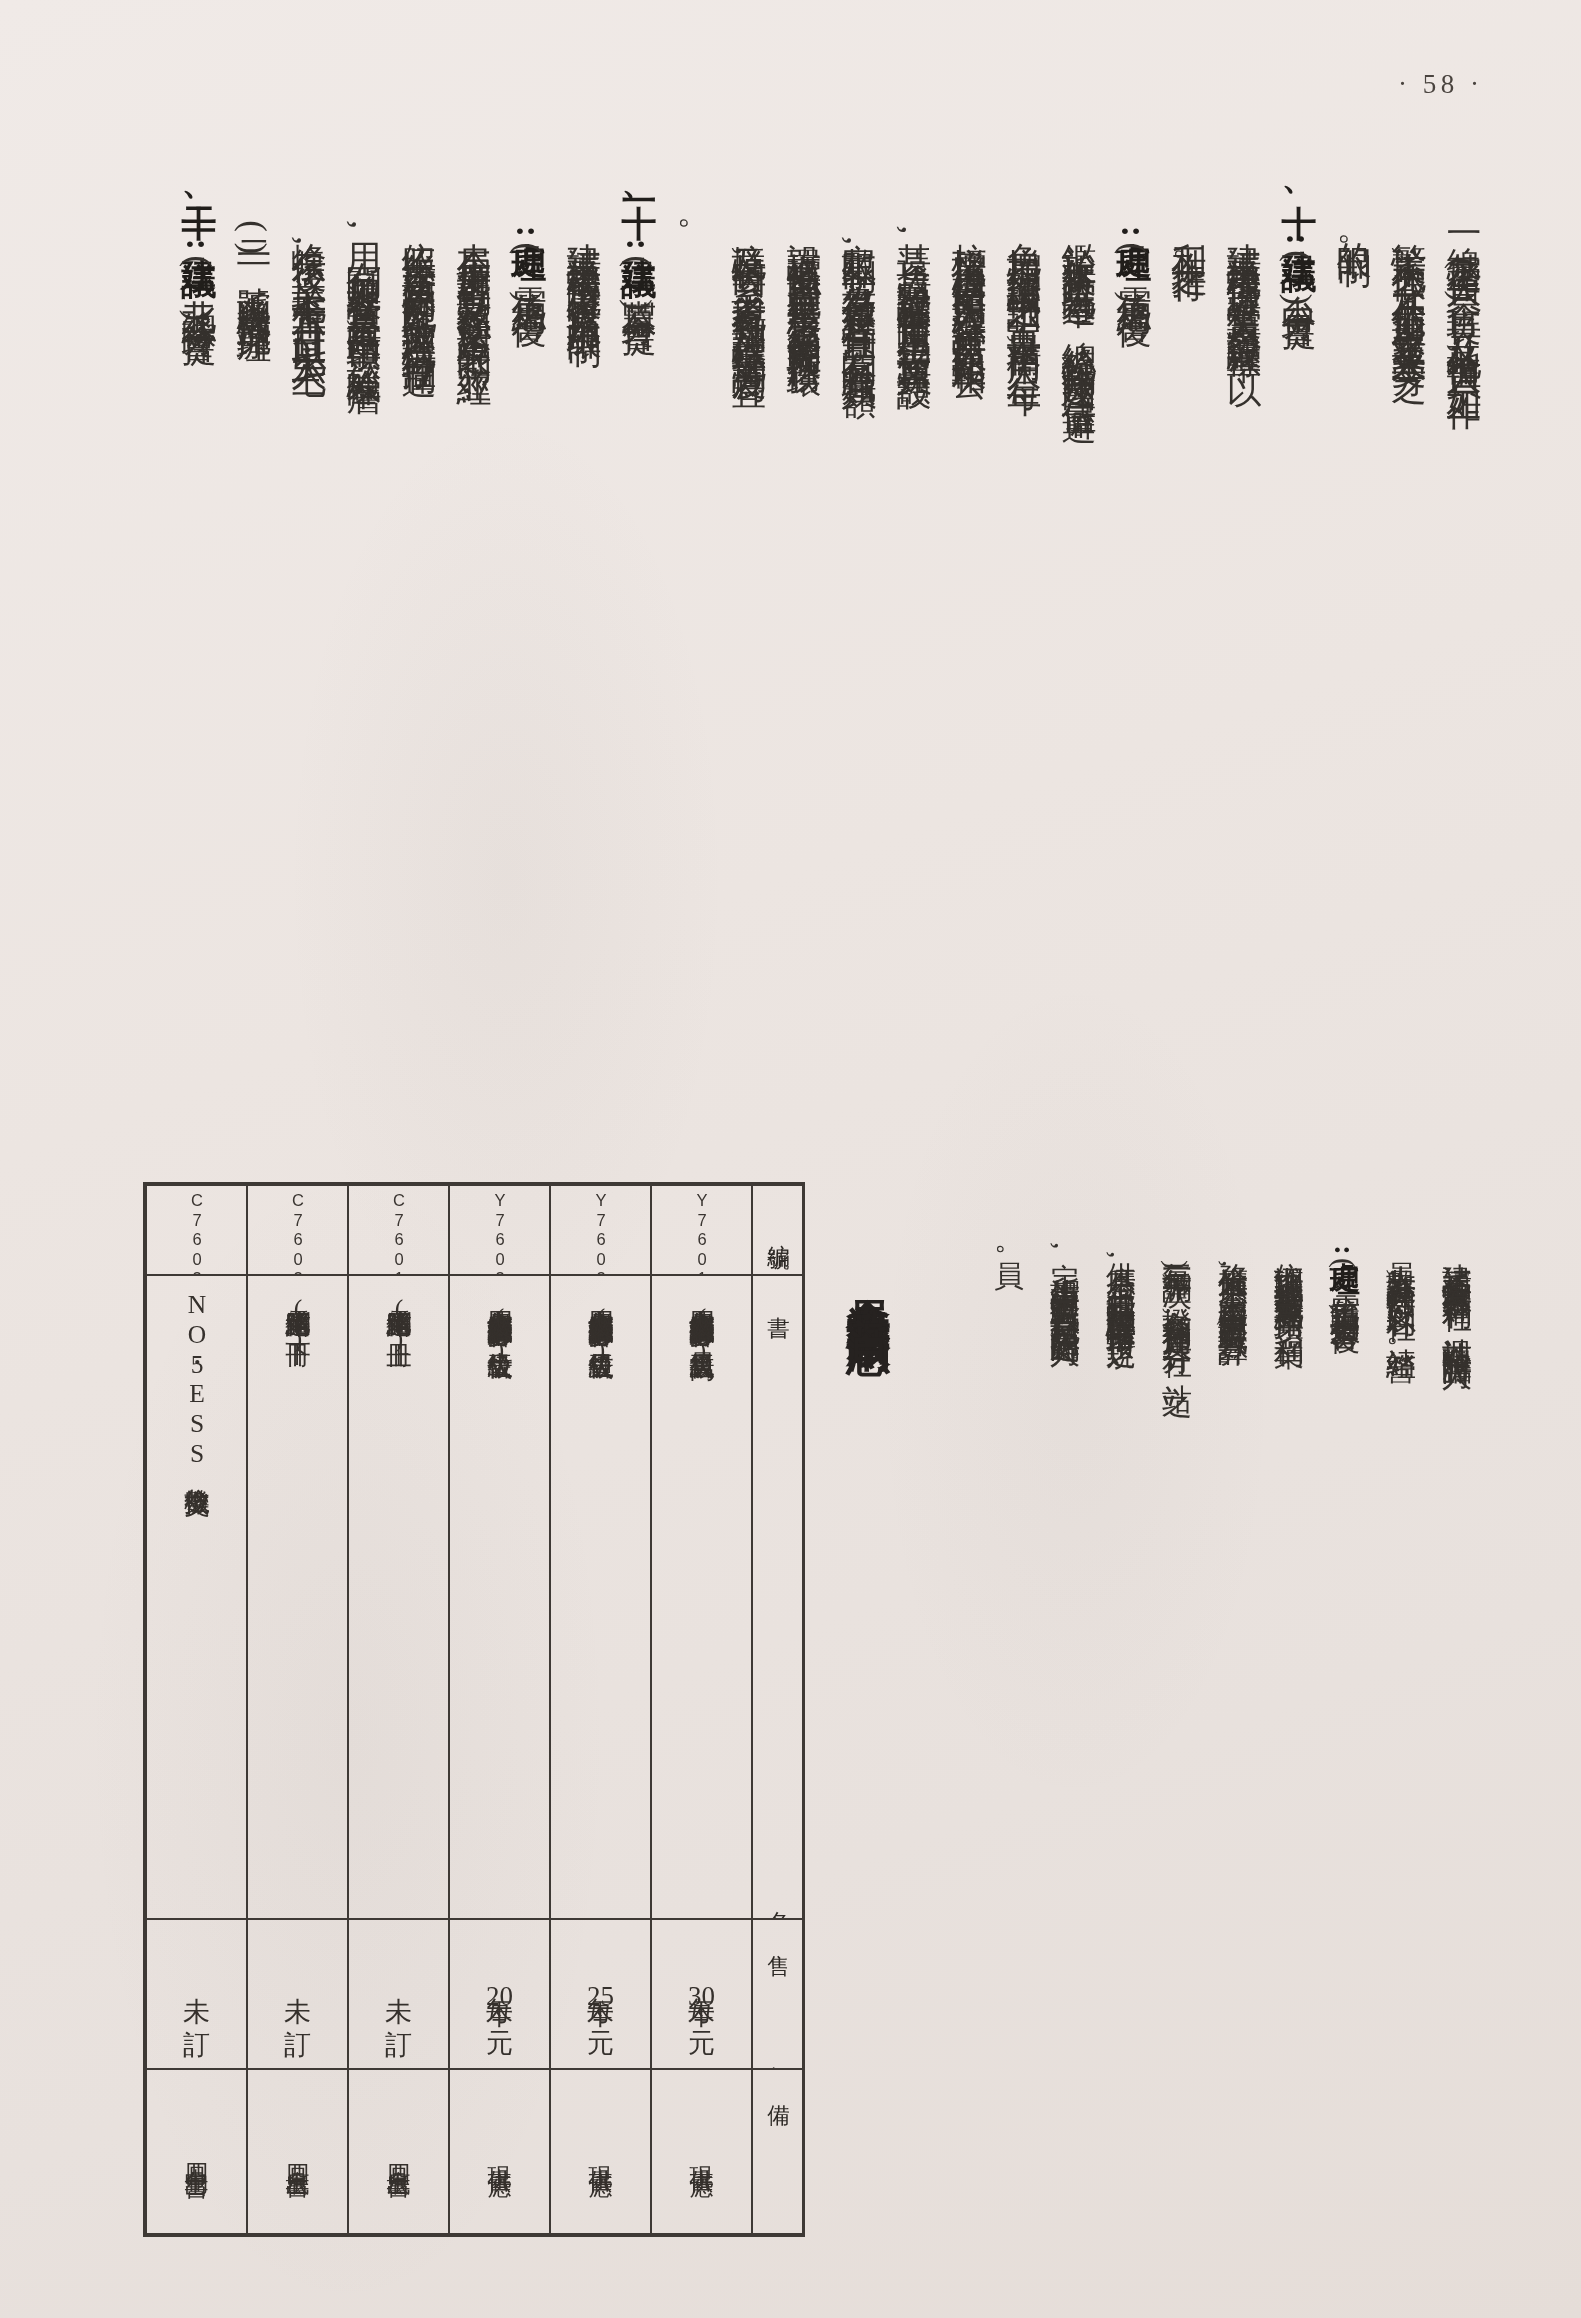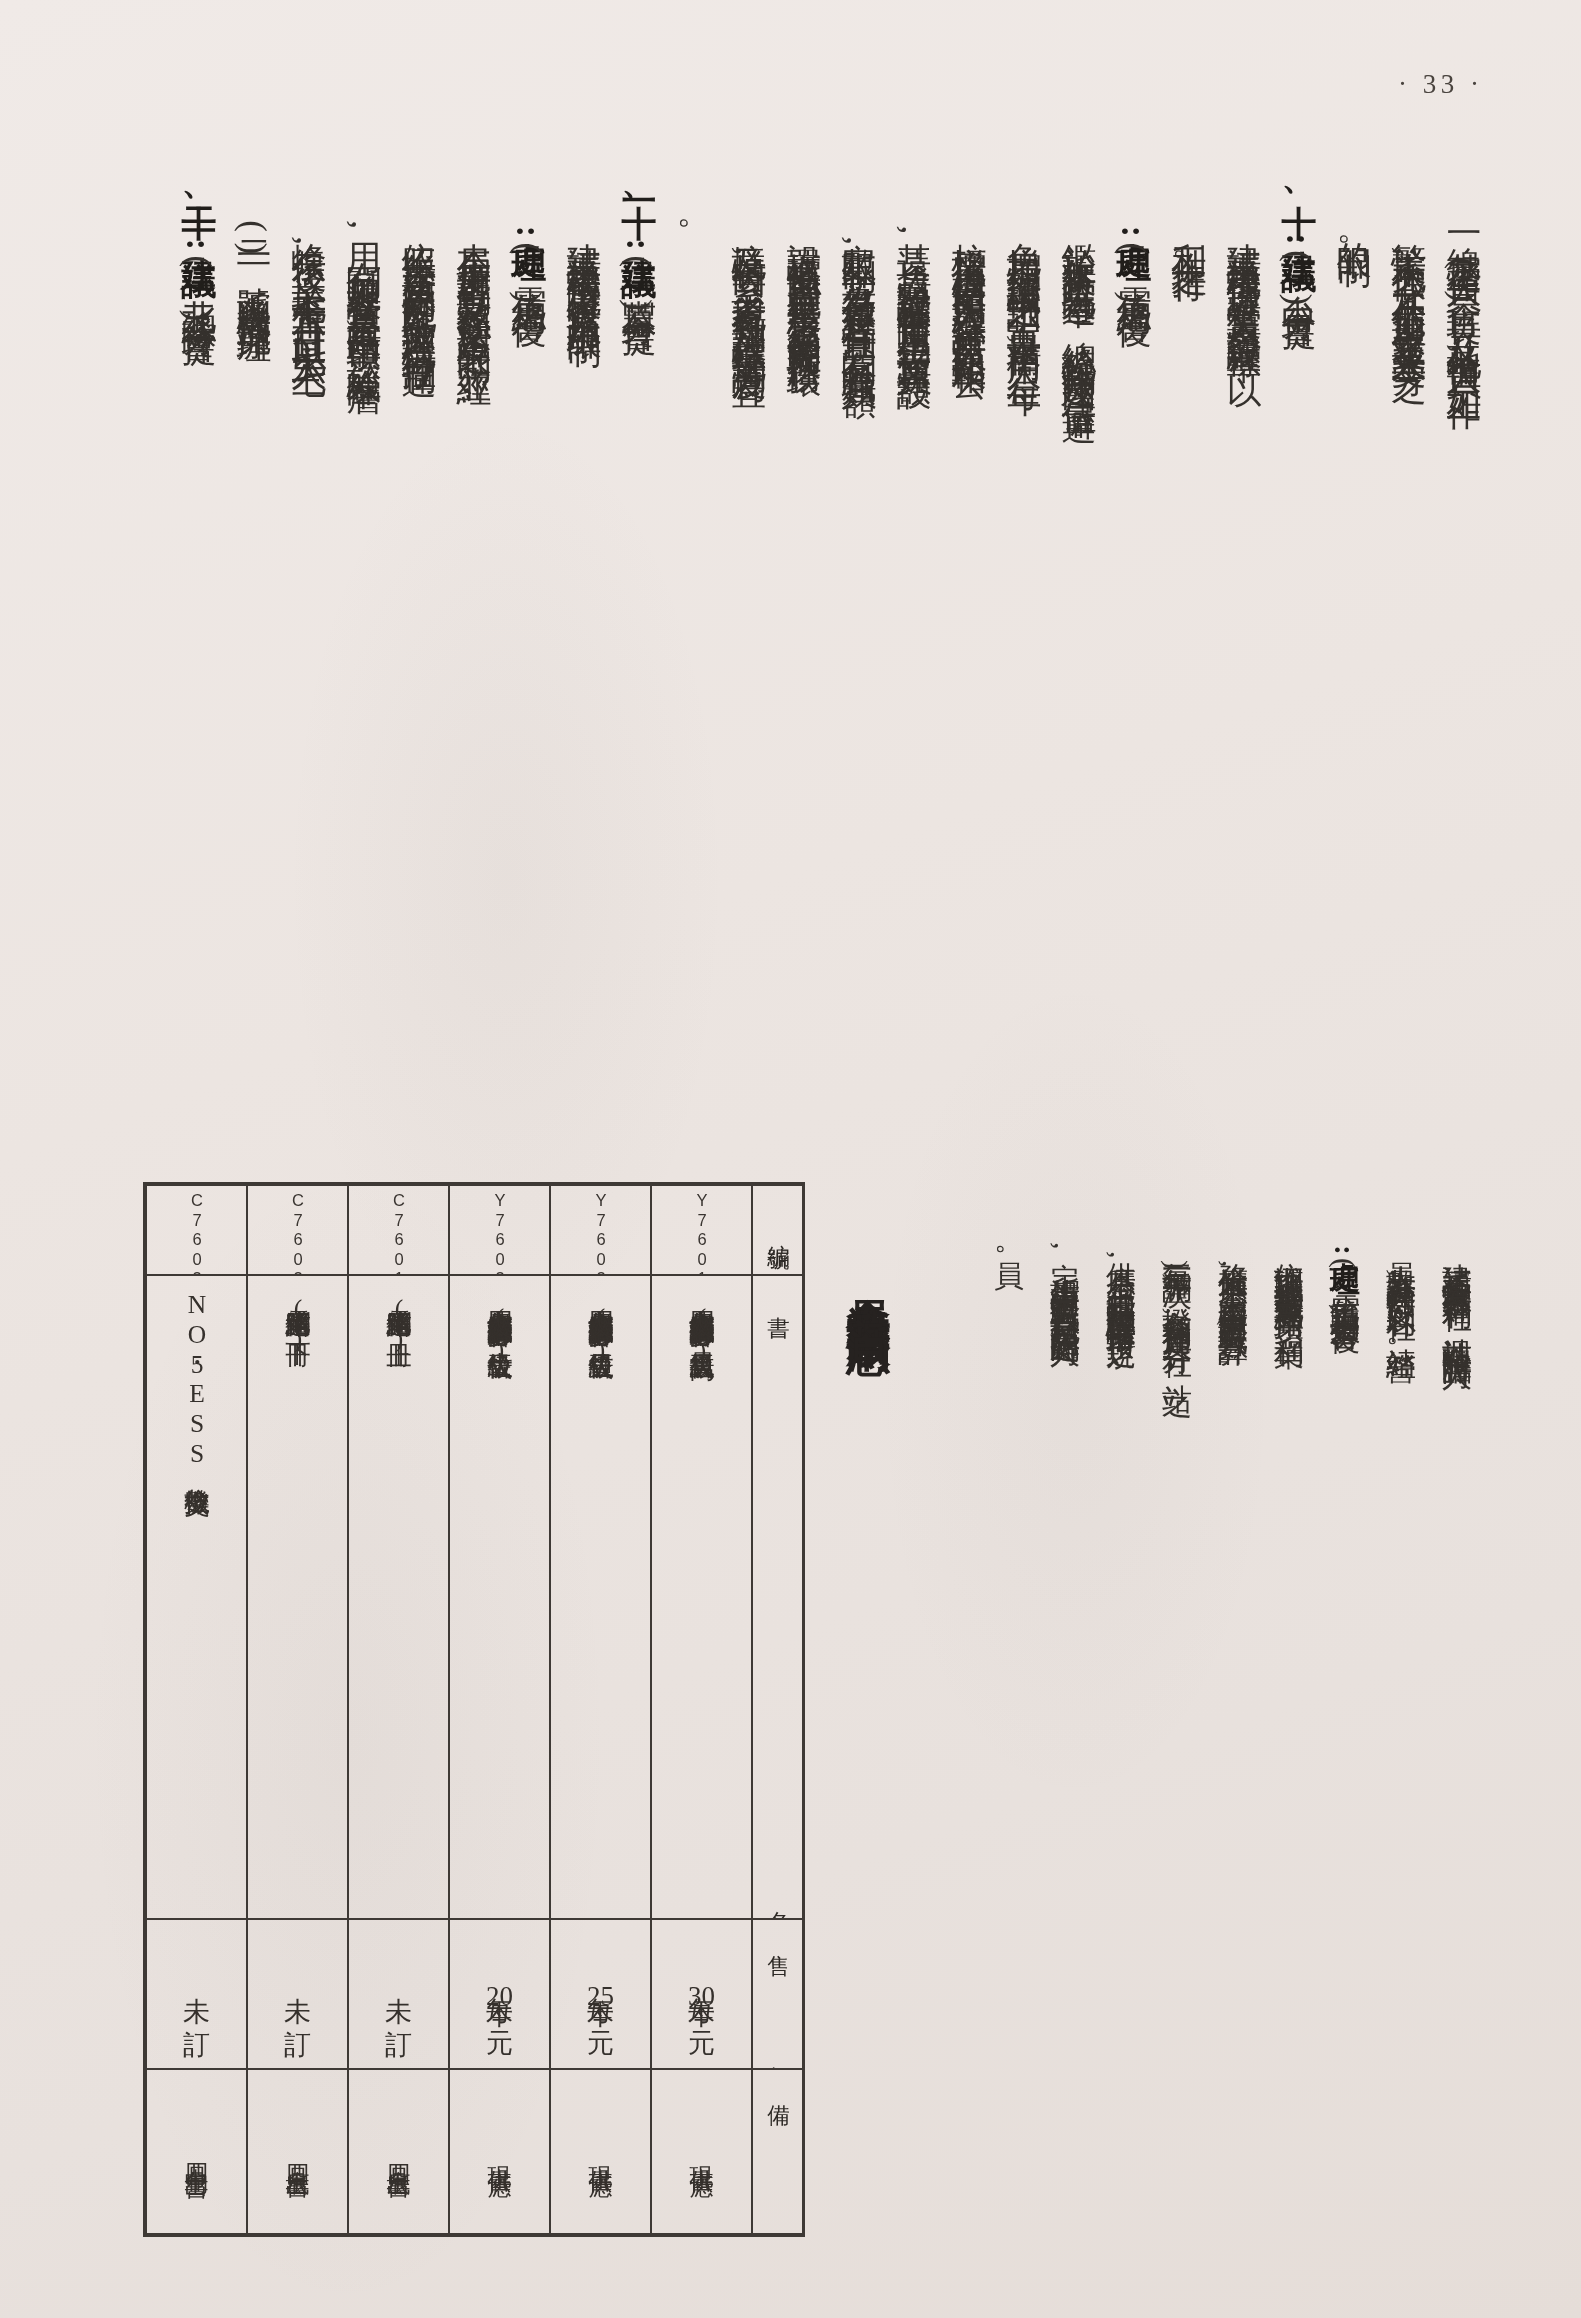--- a/index.html
+++ b/index.html
@@ -92,21 +92,21 @@
   }
   .hdr-split.pad30 .vt{ padding:22.5px 0; }
   .hdr-split.pad22 .vt{ padding:16.5px 0; }
   .hdr-code{ align-items:center; }
 </style>
 </head>
 <body>
 
 <div id="page">
 
-  <div class="pagenum">· 33 ·</div>
+  <div class="pagenum">· 58 ·</div>
 
   <div id="topsec" class="vsec">
     <div class="vcol body"><span class="ctext">一線基層工作人員(含班長)及其他輪值人員,如工作</span></div>
     <div class="vcol body"><span class="ctext">繁忙未克休假,其不休假加班費之報支並未受二分之一</span></div>
     <div class="vcol body"><span class="ctext">的限制。</span></div>
     <div class="vcol"><span class="chead">十、建議:</span><span class="ctext">(台中分會提)</span></div>
     <div class="vcol body"><span class="ctext">建請事業機構儘速訂定「營業人員名額設置標準」,以</span></div>
     <div class="vcol body"><span class="ctext">利工作之推行。</span></div>
     <div class="vcol body"><span class="chead">處理:</span><span class="ctext">(電信總局答復)</span></div>
     <div class="vcol body"><span class="ctext">鑑於近年來行政院為遵奉　總統發揚勤儉建國,儘量避</span></div>

